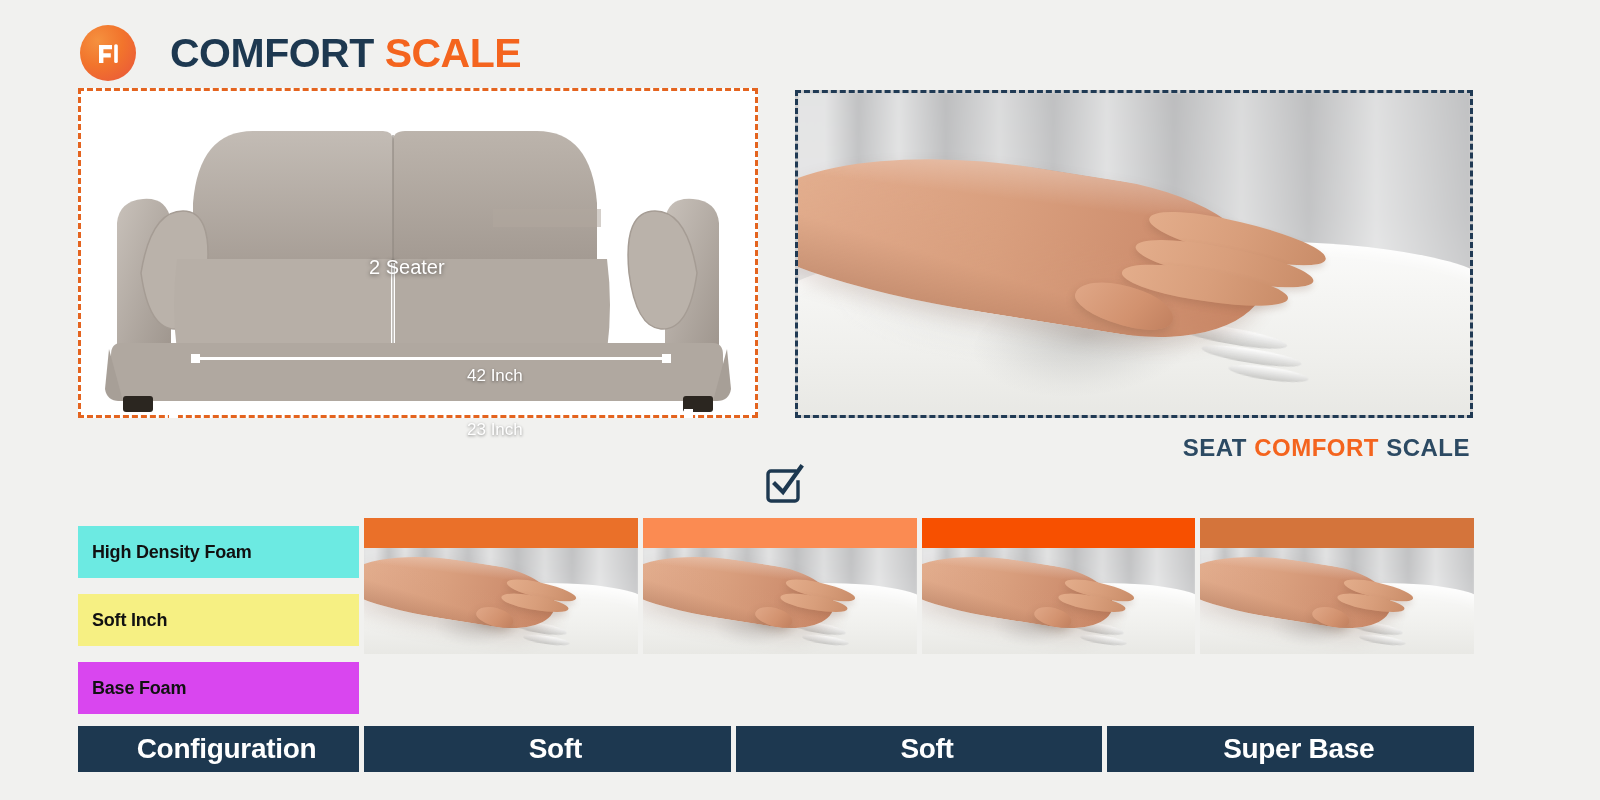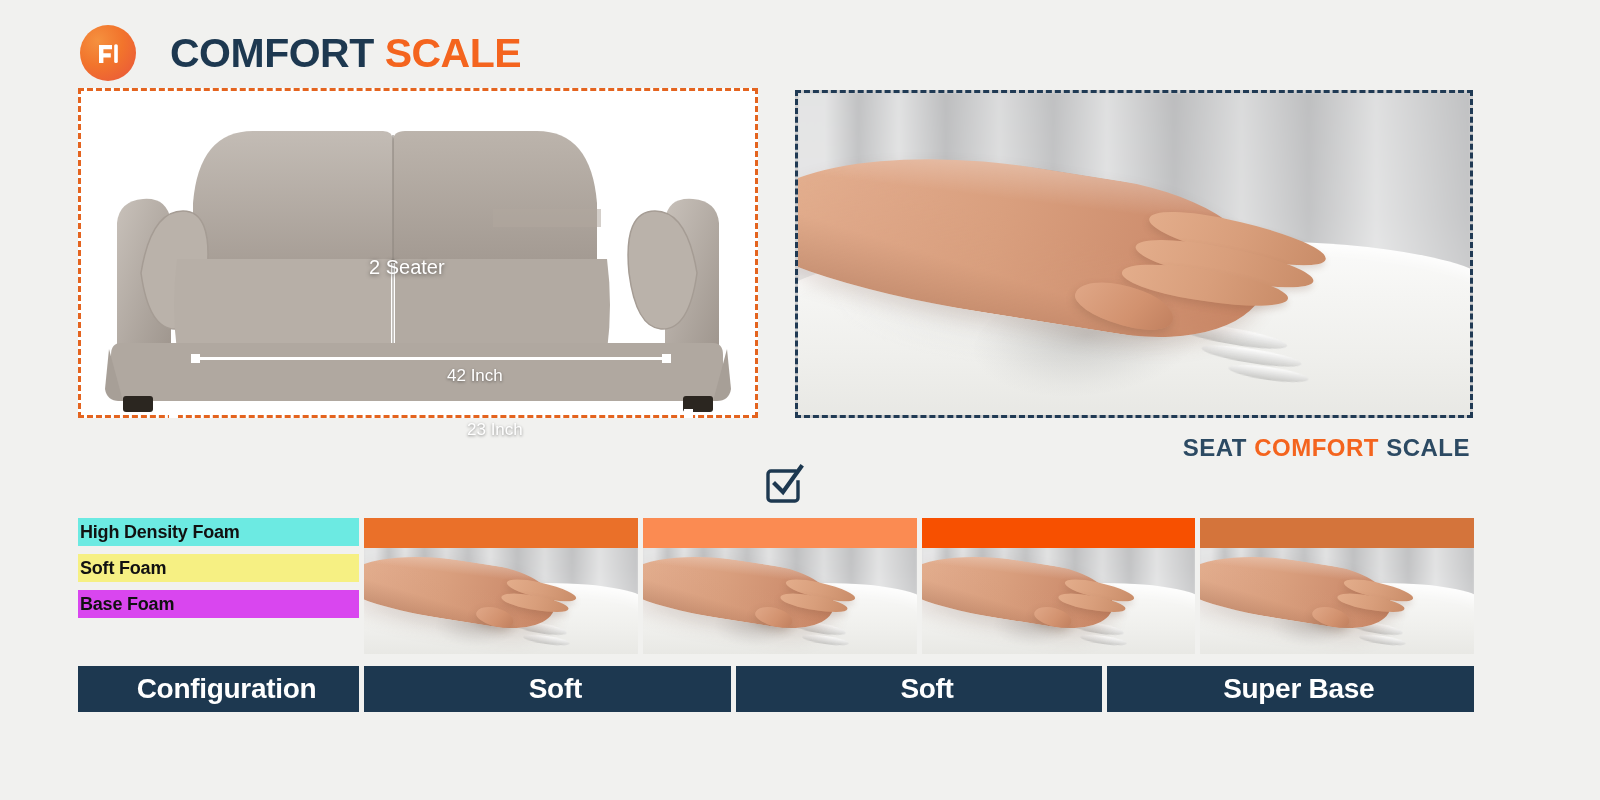--- a/index.html
+++ b/index.html
@@ -102,22 +102,22 @@
   .foam-caption .c-orange { color: #f4641e; }
 
   
   .checkmark-wrap { position: absolute; left: 760px; top: 460px; width: 46px; height: 46px; }
 
   
   .compare { position: absolute; left: 78px; top: 518px; width: 1396px; }
   .compare-row { display: flex; gap: 5px; }
   .legend-col { width: 281px; flex-shrink: 0; }
   .legend-cell {
-    height: 28px; display: flex; align-items: center; padding-left: 2px;
-    font-size: 18px; font-weight: bold; color: #111; letter-spacing: -.2px;
+    height: 52px; display: flex; align-items: center; padding-left: 14px;
+    font-size: 18px; font-weight: bold; color: #111; letter-spacing: -.2px; margin-top: 8px;
   }
   .legend-gap { height: 8px; }
 
   .cards { display: flex; gap: 5px; flex: 1; }
   .card { position: relative; flex: 1; height: 136px; overflow: hidden; background: #dcdcdc; }
   .card-band { position: absolute; left: 0; right: 0; top: 0; height: 30px; z-index: 3; }
   .card-scene { position: absolute; left: 0; right: 0; top: 0; bottom: 0; overflow: hidden; }
 
   .labels-row { display: flex; gap: 5px; margin-top: 12px; }
   .label-cell {
@@ -196,21 +196,21 @@
         <rect x="42" y="305" width="30" height="16" rx="3" fill="#2b2620"></rect>
         <rect x="602" y="305" width="30" height="16" rx="3" fill="#2b2620"></rect>
       </svg>
 
       
       <svg class="dim" style="position:absolute; left:110px; top:260px;" width="480" height="14" aria-hidden="true">
         <rect x="0" y="3" width="9" height="9" fill="#fff"></rect>
         <rect x="9" y="6" width="462" height="3" fill="#fff"></rect>
         <rect x="471" y="3" width="9" height="9" fill="#fff"></rect>
       </svg>
-      <div class="dim-label" style="left:366px; top:275px;">42 Inch</div>
+      <div class="dim-label" style="left:386px; top:275px;">42 Inch</div>
 
       
       <svg class="dim" style="position:absolute; left:88px; top:315px;" width="524" height="14" aria-hidden="true">
         <rect x="0" y="3" width="9" height="9" fill="#fff"></rect>
         <rect x="9" y="6" width="506" height="3" fill="#fff"></rect>
         <rect x="515" y="3" width="9" height="9" fill="#fff"></rect>
       </svg>
       <div class="dim-label" style="left:386px; top:329px;">23 Inch</div>
 
       <div class="seater-label">2 Seater</div>
@@ -249,21 +249,21 @@
   <div class="compare">
 
     <div class="compare-row">
 
       <div class="legend-col">
         <div class="legend-cell" style="background:#6ceae2;">
           <span>High Density Foam</span>
         </div>
         <div class="legend-gap"></div>
         <div class="legend-cell" style="background:#f6f083;">
-          <span>Soft Foam</span>
+          <span>Soft Inch</span>
         </div>
         <div class="legend-gap"></div>
         <div class="legend-cell" style="background:#d946ef;">
           <span>Base Foam</span>
         </div>
       </div>
 
       <div class="cards">
 
         <div class="card">

